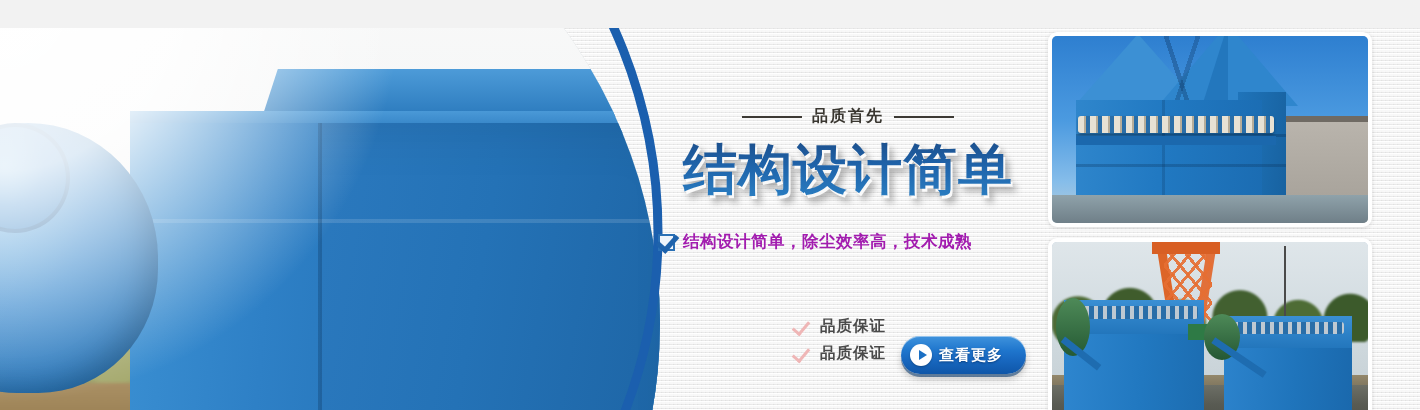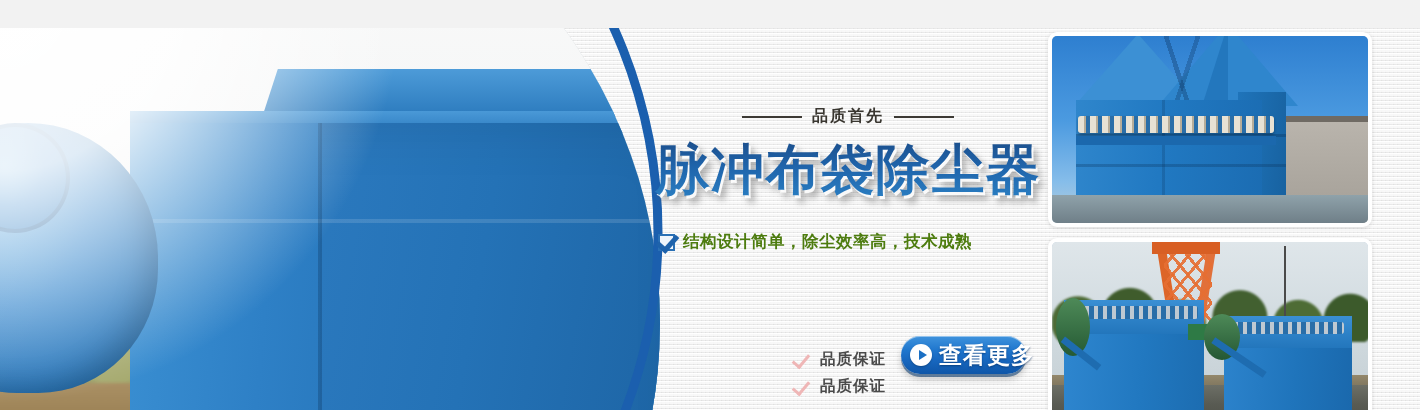--- a/index.html
+++ b/index.html
@@ -175,25 +175,25 @@
     width:17px; height:17px;
     border:2px solid #2a70b5; background:#eef4fb;
   }
   .cb::after{
     content:""; position:absolute; left:1px; top:-5px;
     width:8px; height:16px;
     border:solid #1e62ab; border-width:0 5px 5px 0;
     transform:rotate(42deg);
   }
   .bullet .btxt{
-    font-size:16.5px; font-weight:700; color:#4d7c0f; letter-spacing:.5px;
+    font-size:16.5px; font-weight:700; color:#a21caf; letter-spacing:.5px;
   }
 
   .checks{
-    position:absolute; left:145px; top:321px; width:120px;
+    position:absolute; left:145px; top:288px; width:120px;
   }
   .chk-row{ display:flex; align-items:center; gap:9px; margin-bottom:6px; }
   .chk-mark{
     position:relative; width:18px; height:18px; flex:0 0 auto;
   }
   .chk-mark::after{
     content:""; position:absolute; left:3px; top:0px;
     width:7px; height:14px;
     border:solid #efb6b6; border-width:0 3px 3px 0;
     transform:rotate(40deg);
@@ -222,21 +222,21 @@
     box-shadow:0 1px 2px rgba(0,0,0,.25);
   }
   .more-btn .bicon::after{
     content:""; width:0; height:0;
     border-left:8px solid #1a6fc4;
     border-top:5.5px solid transparent;
     border-bottom:5.5px solid transparent;
     margin-left:3px;
   }
   .more-btn .blabel{
-    font-size:23px; font-weight:700; color:#fff; letter-spacing:1px;
+    font-size:15px; font-weight:700; color:#fff; letter-spacing:1px;
     text-shadow:0 1px 2px rgba(0,40,90,.6);
     white-space:nowrap;
   }
 
   
   .thumbs{
     position:absolute; left:1048px; top:0; width:372px; height:410px;
   }
   .thumb{
     position:absolute; left:0; width:324px; height:195px;
@@ -361,21 +361,21 @@
   </div>
 
   <div class="center">
 
     <div class="eyebrow">
       <span class="rule"></span>
       <span class="txt">品质首先</span>
       <span class="rule"></span>
     </div>
 
-    <div class="headline">脉冲布袋除尘器</div>
+    <div class="headline">结构设计简单</div>
 
     <div class="bullets">
       <div class="bullet">
         <span class="cb"></span>
         <span class="btxt">结构设计简单，除尘效率高，技术成熟</span>
       </div>
     </div>
 
     <div class="checks">
       <div class="chk-row">

